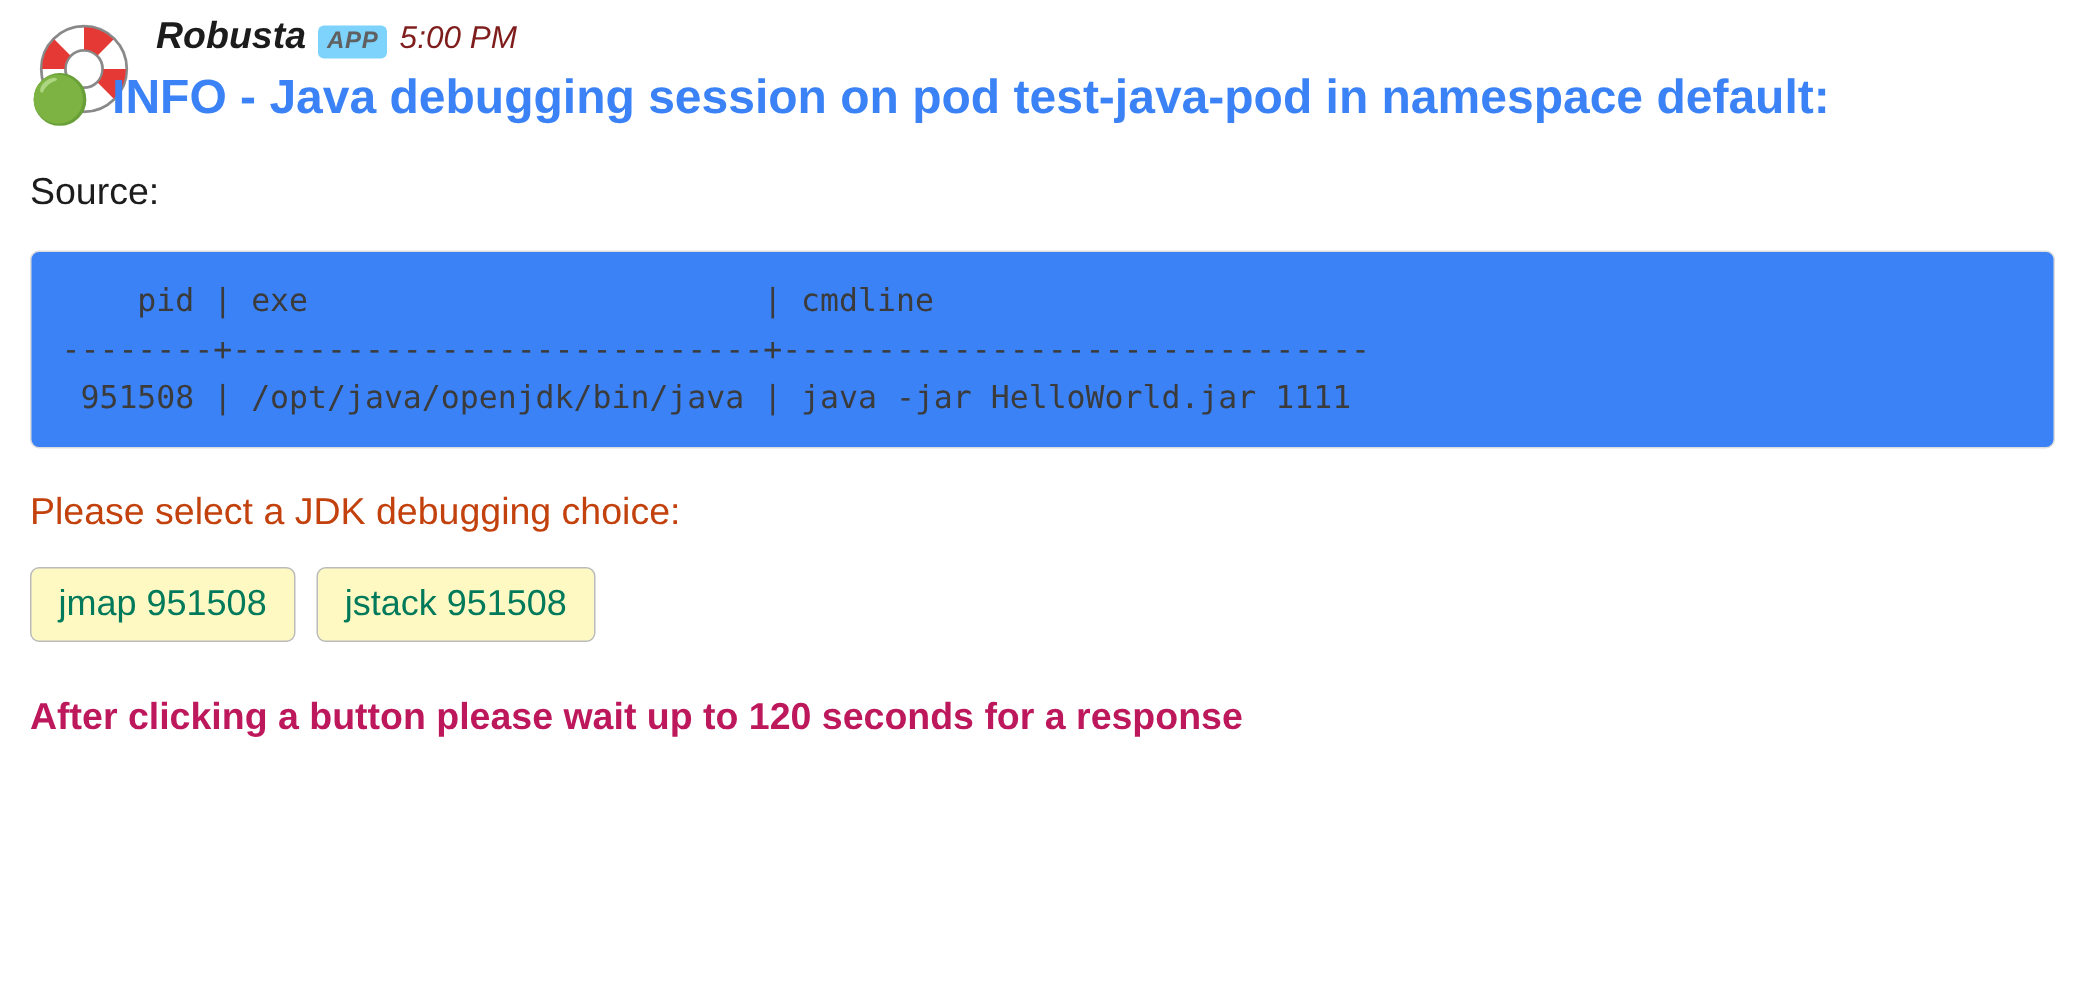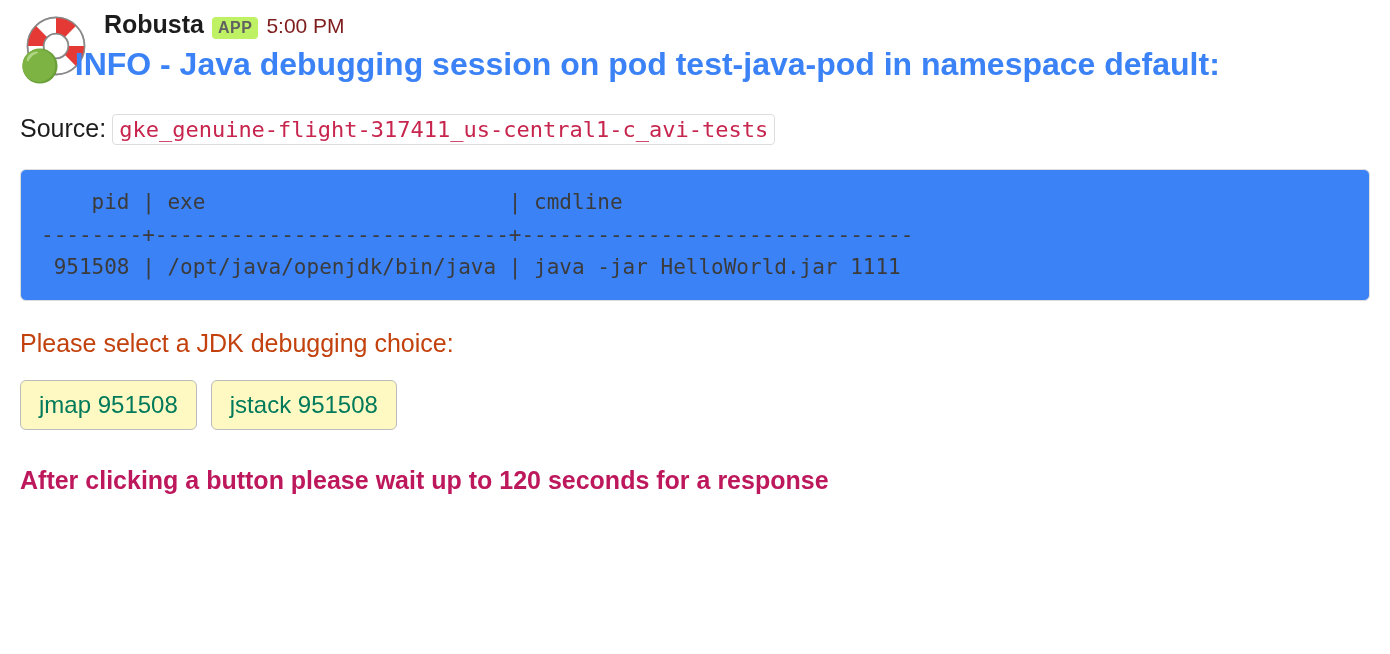--- a/index.html
+++ b/index.html
@@ -33,28 +33,29 @@
     }
     .message-body {
       flex: 1;
       min-width: 0;
     }
     .message-header {
       display: flex;
       align-items: baseline;
       gap: 8px;
       margin-bottom: 4px;
+      font-style: italic;
     }
     .author-name {
       font-weight: 900;
       font-size: 25px;
       color: #1d1c1d;
     }
     .app-badge {
-      background: #bef264;
+      background: #7dd3fc;
       color: #616061;
       font-size: 16px;
       font-weight: 700;
       padding: 2px 6px;
       border-radius: 4px;
       letter-spacing: 0.5px;
     }
     .timestamp {
       color: #7f1d1d;
       font-size: 21px;
@@ -72,21 +73,21 @@
       display: inline-block;
       vertical-align: middle;
       margin-right: 6px;
     }
     .source-line {
       font-size: 25px;
       color: #1d1c1d;
       margin-bottom: 24px;
       margin-left: -84px;
       display: flex;
-      align-items: flex-start;
+      align-items: flex-end;
       gap: 6px;
     }
     .source-label {
       font-weight: 400;
     }
     .inline-code {
       font-family: ui-monospace, "SFMono-Regular", Menlo, Consolas, monospace;
       font-size: 22px;
       color: #c7254e;
       background: #ffffff;
@@ -162,21 +163,20 @@
       <span class="timestamp">5:00 PM</span>
     </div>
 
     <div class="title-line">
       <span class="status-emoji">🟢</span>
       <span>INFO - Java debugging session on pod test-java-pod in namespace default:</span>
     </div>
 
     <div class="source-line">
       <span class="source-label">Source:</span>
-      <span class="inline-code">gke_genuine-flight-317411_us-central1-c_avi-tests</span>
     </div>
 
     <div class="code-block">    pid | exe                        | cmdline
 --------+----------------------------+-------------------------------
  951508 | /opt/java/openjdk/bin/java | java -jar HelloWorld.jar 1111</div>
 
     <div class="prompt-text">Please select a JDK debugging choice:</div>
 
     <div class="button-row">
       <button class="action-button">jmap 951508</button>

